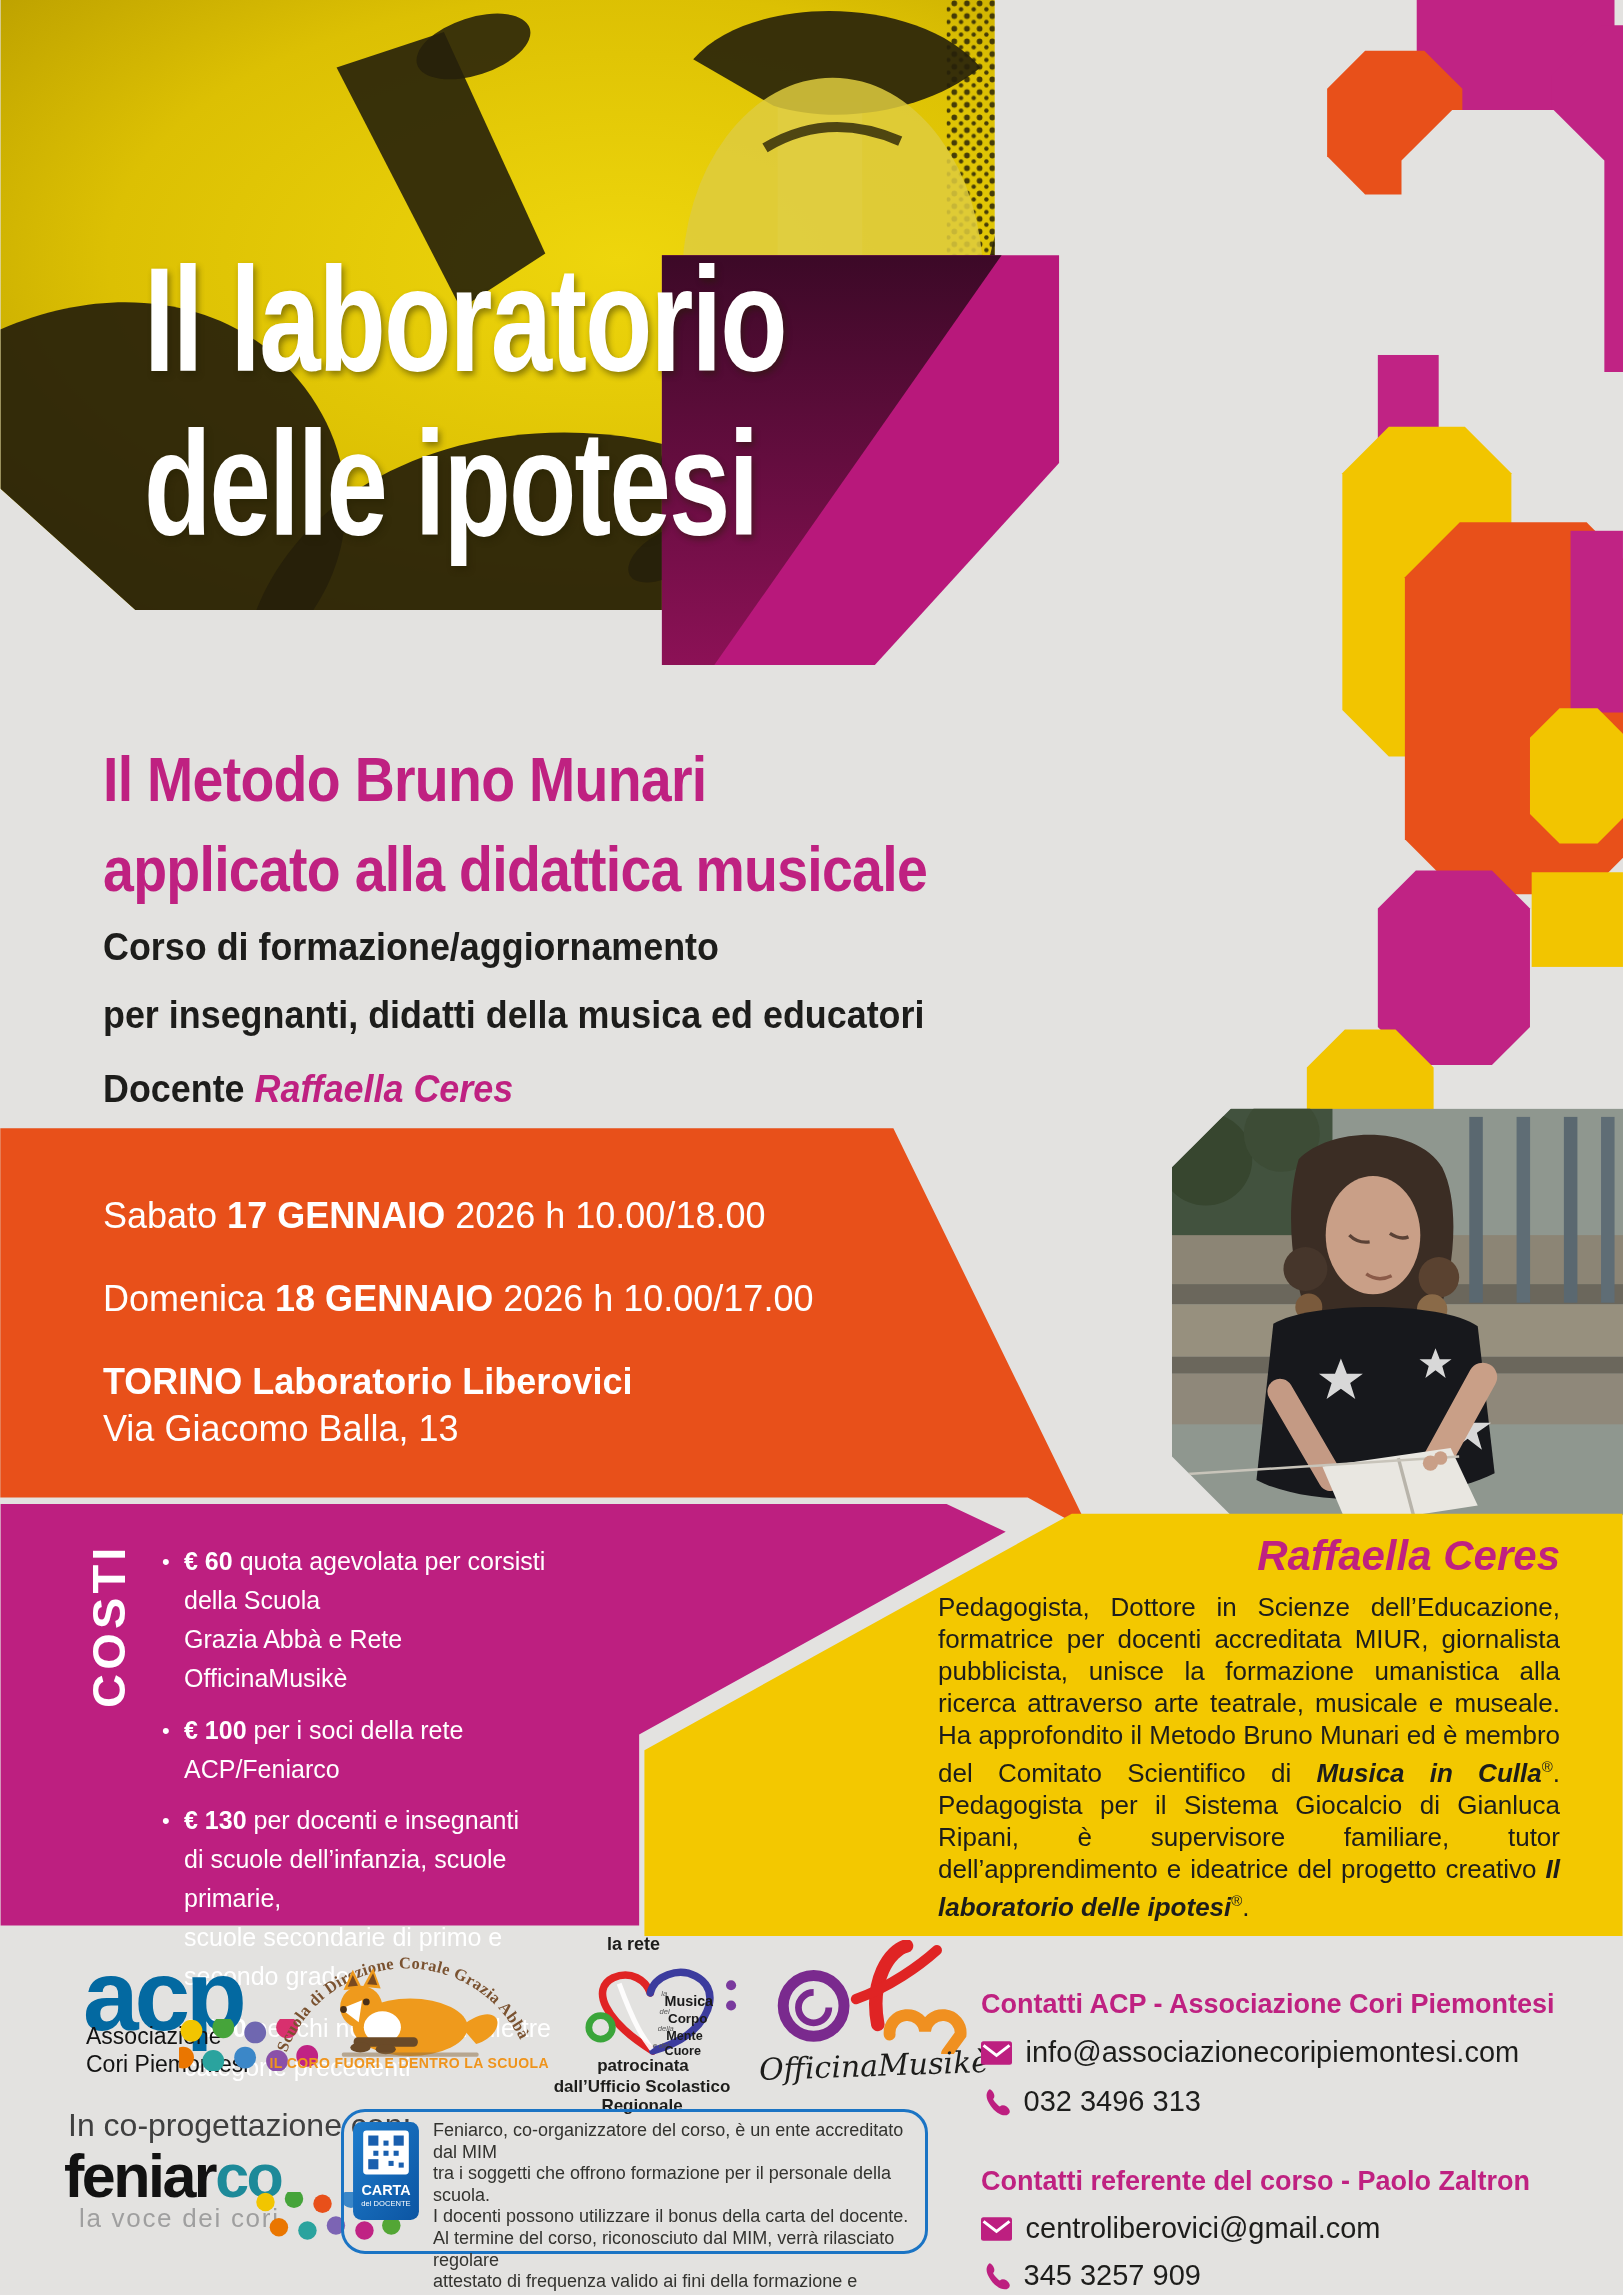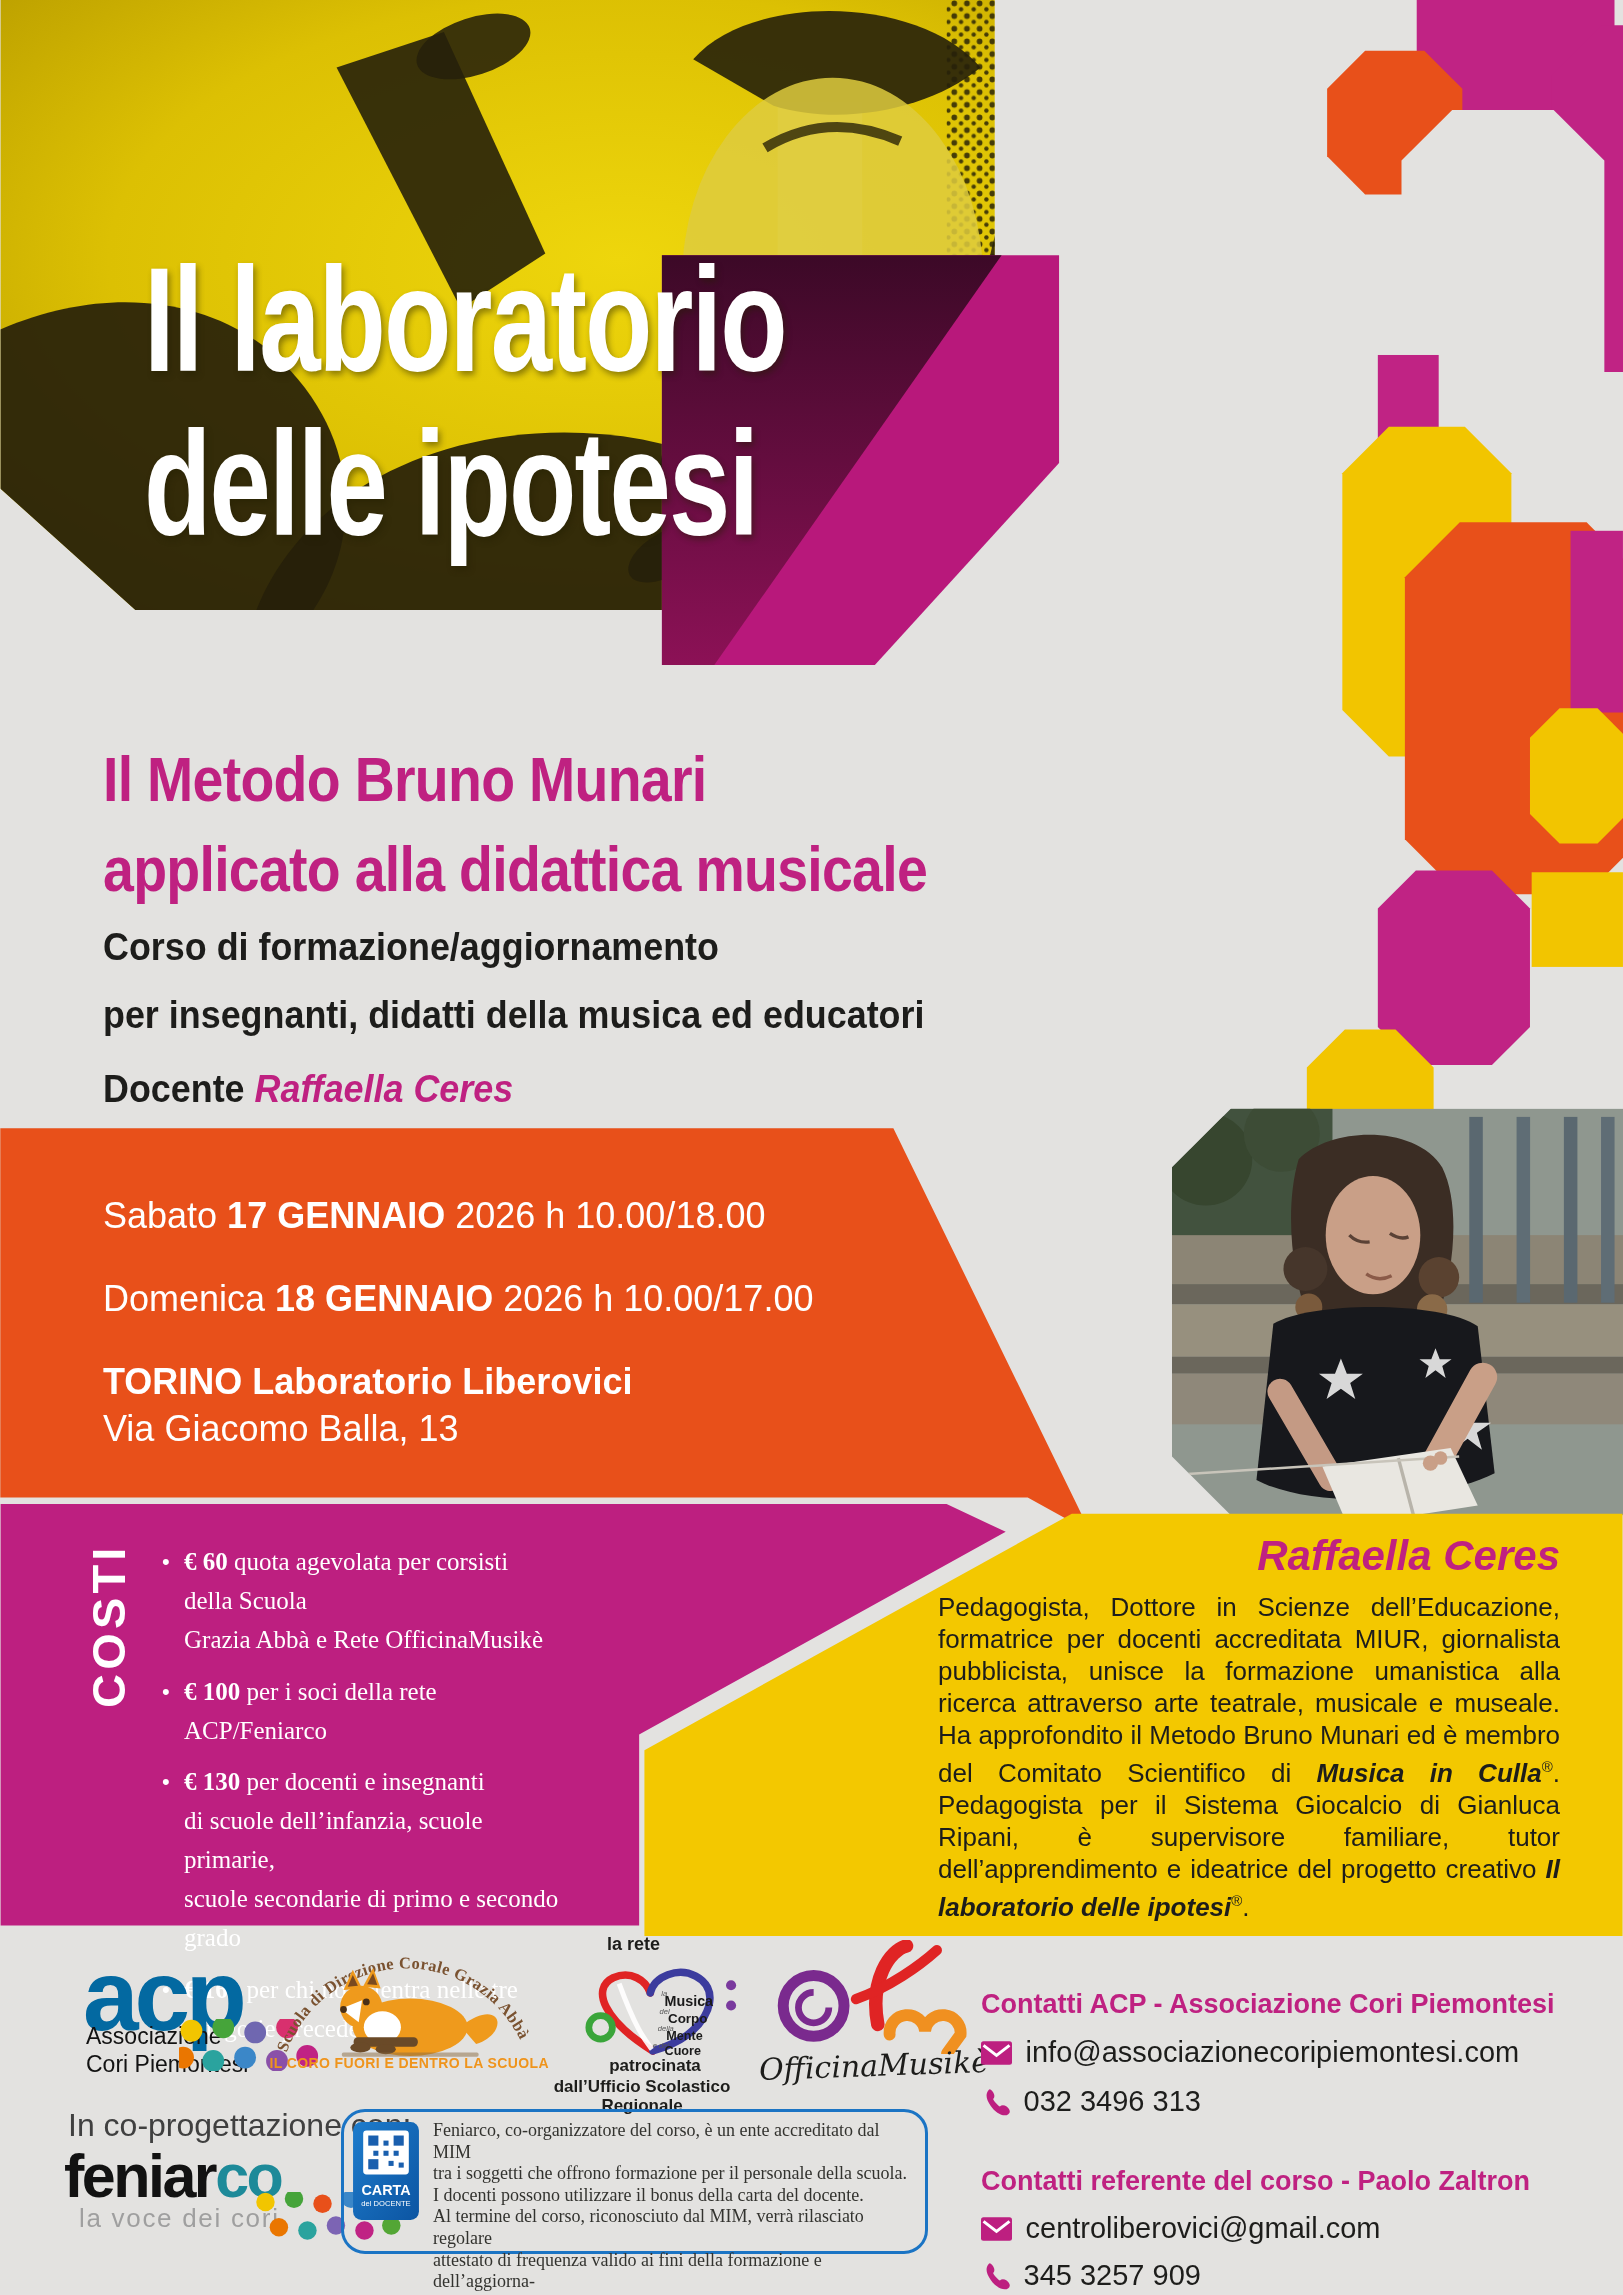--- a/index.html
+++ b/index.html
@@ -2,21 +2,21 @@
 <html style="font-size:13.5px"><head>
 <meta charset="utf-8">
 <style>
   html,body{margin:0;padding:0;background:#bdbdbd;}
   #canvas{position:relative;width:1623px;height:2295px;background:#e3e2e0;overflow:hidden;
           font-family:"Liberation Sans",sans-serif;color:#1d1d1b;}
   .abs{position:absolute;}
   .cx88{transform:scaleX(.88);transform-origin:left top;display:inline-block;}
   .cx92{transform:scaleX(.92);transform-origin:left top;display:inline-block;}
   .cx74{transform:scaleX(.74);transform-origin:left top;display:inline-block;}
-  .prelines{white-space:pre-line;font-family:Liberation Serif, serif;}
+  .prelines{white-space:pre-line;}
   .title{font-size:149px;line-height:164px;font-weight:bold;color:#fff;
          text-shadow:3.4px 4.2px 7.6px rgba(35,30,0,.45);letter-spacing:-2.5px;}
   .h1{font-size:63px;line-height:90px;font-weight:bold;color:#bf2181;letter-spacing:-0.8px;}
   .course{font-size:39px;line-height:68px;font-weight:bold;color:#1d1d1b;}
   .docente{font-size:39px;font-weight:bold;color:#1d1d1b;}
   .docente .nm{color:#bf2181;font-style:italic;}
   .orangetxt{color:#fff;font-size:36px;line-height:44px;}
   .orangetxt b{font-weight:bold;}
   .venue{font-weight:bold;}
   .costi-label{color:#fff;font-weight:bold;font-size:47px;letter-spacing:4.2px;
@@ -284,21 +284,21 @@
     <text x="114" y="60" font-size="17" font-weight="bold" fill="#1a1a1a">Musica</text>
     <text x="108" y="70" font-size="9" font-style="italic" fill="#555">del</text>
     <text x="118" y="81" font-size="16" font-weight="bold" fill="#1a1a1a">Corpo</text>
     <text x="106" y="90" font-size="9" font-style="italic" fill="#555">della</text>
     <text x="116" y="101" font-size="15" font-weight="bold" fill="#1a1a1a">Mente</text>
     <text x="100" y="110" font-size="9" font-style="italic" fill="#555">e del</text>
     <text x="114" y="119" font-size="15" font-weight="bold" fill="#1a1a1a">Cuore</text>
     <circle cx="193" cy="36" r="6" fill="#7a3a9e"></circle>
       <circle cx="193" cy="60" r="6" fill="#7a3a9e"></circle>
   </svg>
-  <div class="abs rete-sub" style="left:566px;top:2056px;width:178px">patrocinata</div>
+  <div class="abs rete-sub" style="left:554px;top:2056px;width:178px">patrocinata</div>
   <div class="abs rete-sub" style="left:517px;top:2077px;width:250px">dall’Ufficio Scolastico Regionale</div>
 
   <svg class="abs" style="left:761px;top:1940px" width="237" height="114" viewBox="0 0 280 135">
     <circle cx="62" cy="78" r="36" fill="none" stroke="#7a2a8e" stroke-width="13"></circle>
     <path d="M62,62 a18,18 0 1 0 18,18" fill="none" stroke="#7a2a8e" stroke-width="8"></path>
     <path d="M138,100 C128,48 152,12 172,7" fill="none" stroke="#e02424" stroke-width="16" stroke-linecap="round"></path>
     <path d="M112,70 C152,56 188,30 208,12" fill="none" stroke="#e02424" stroke-width="12" stroke-linecap="round"></path>
     <path d="M152,112 a21,21 0 0 1 42,-4 a21,21 0 0 1 42,4 l-16,22" fill="none" stroke="#f09020" stroke-width="14" stroke-linecap="round"></path>
   </svg>
   <div class="abs om-name" style="left:759px;top:2048px">OfficinaMusikè</div>

